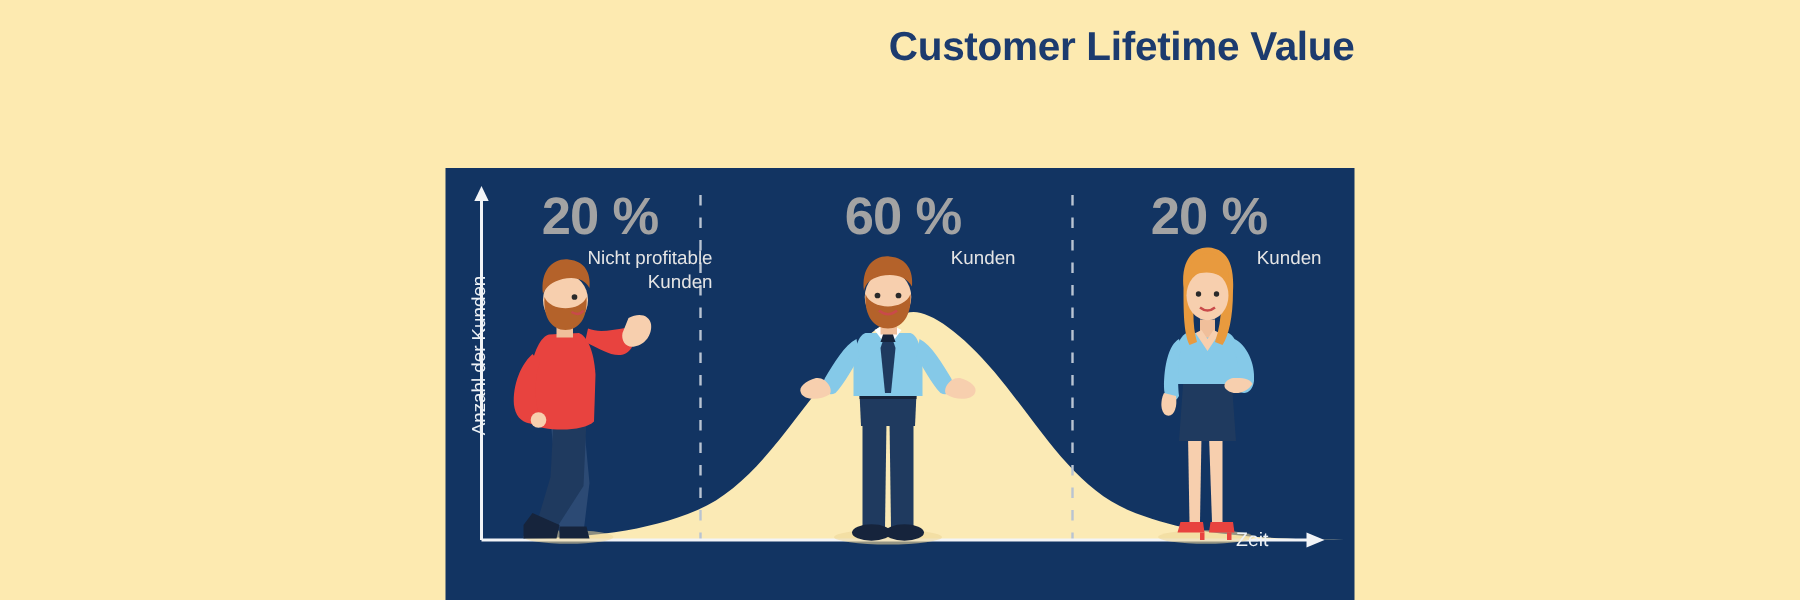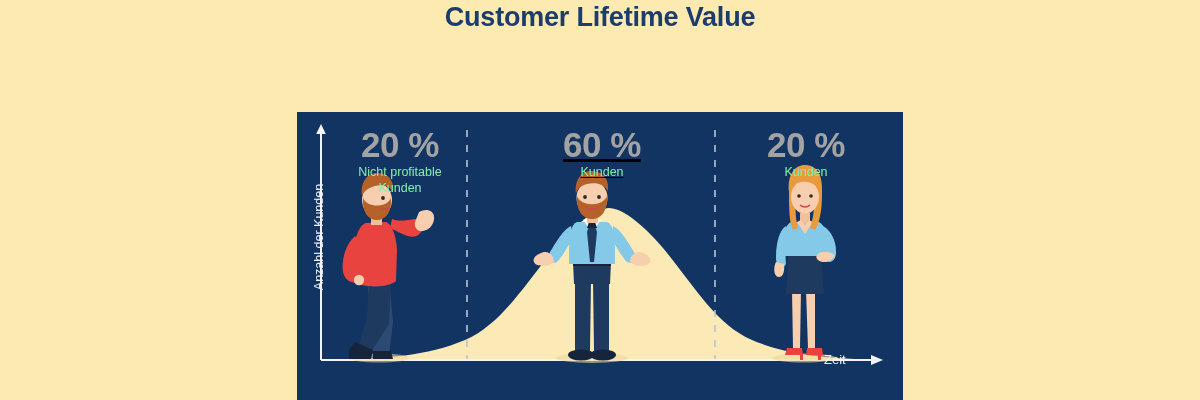--- a/index.html
+++ b/index.html
@@ -11,21 +11,22 @@
   #page {
     position: relative;
     width: 1200px; height: 400px;
     background: #fdeab0;
   }
   
   #header {
     position: absolute;
     left: 297px; top: 0px;
     width: 606px; height: 112px;
-    text-align: center;
+    text-align: right;
+    padding-top: 14px;
   }
   #title {
     font-size: 27px;
     font-weight: bold;
     color: #1c3b6e;
     letter-spacing: -0.2px;
     line-height: 34px;
   }
   #subtitle {
     font-size: 14.6px;
@@ -72,25 +73,26 @@
   }
   .seg-pct {
     font-size: 35px;
     font-weight: bold;
     color: #a3a3a3;
     line-height: 39px;
     letter-spacing: -0.5px;
   }
   .seg-l1, .seg-l2 {
     font-size: 12.5px;
-    color: #86efac;
+    color: #e5e5e5;
     line-height: 16px;
+    text-align: right;
   }
   #seg-left  { left: 28px;  top: 13px; }
-  #seg-mid   { left: 230px; top: 13px; text-decoration: underline; }
+  #seg-mid   { left: 230px; top: 13px; }
   #seg-right { left: 434px; top: 13px; }
 </style>
 </head>
 <body>
 
 <div id="page">
 
   <div id="header">
     <div id="title">Customer Lifetime Value</div>
   </div>

